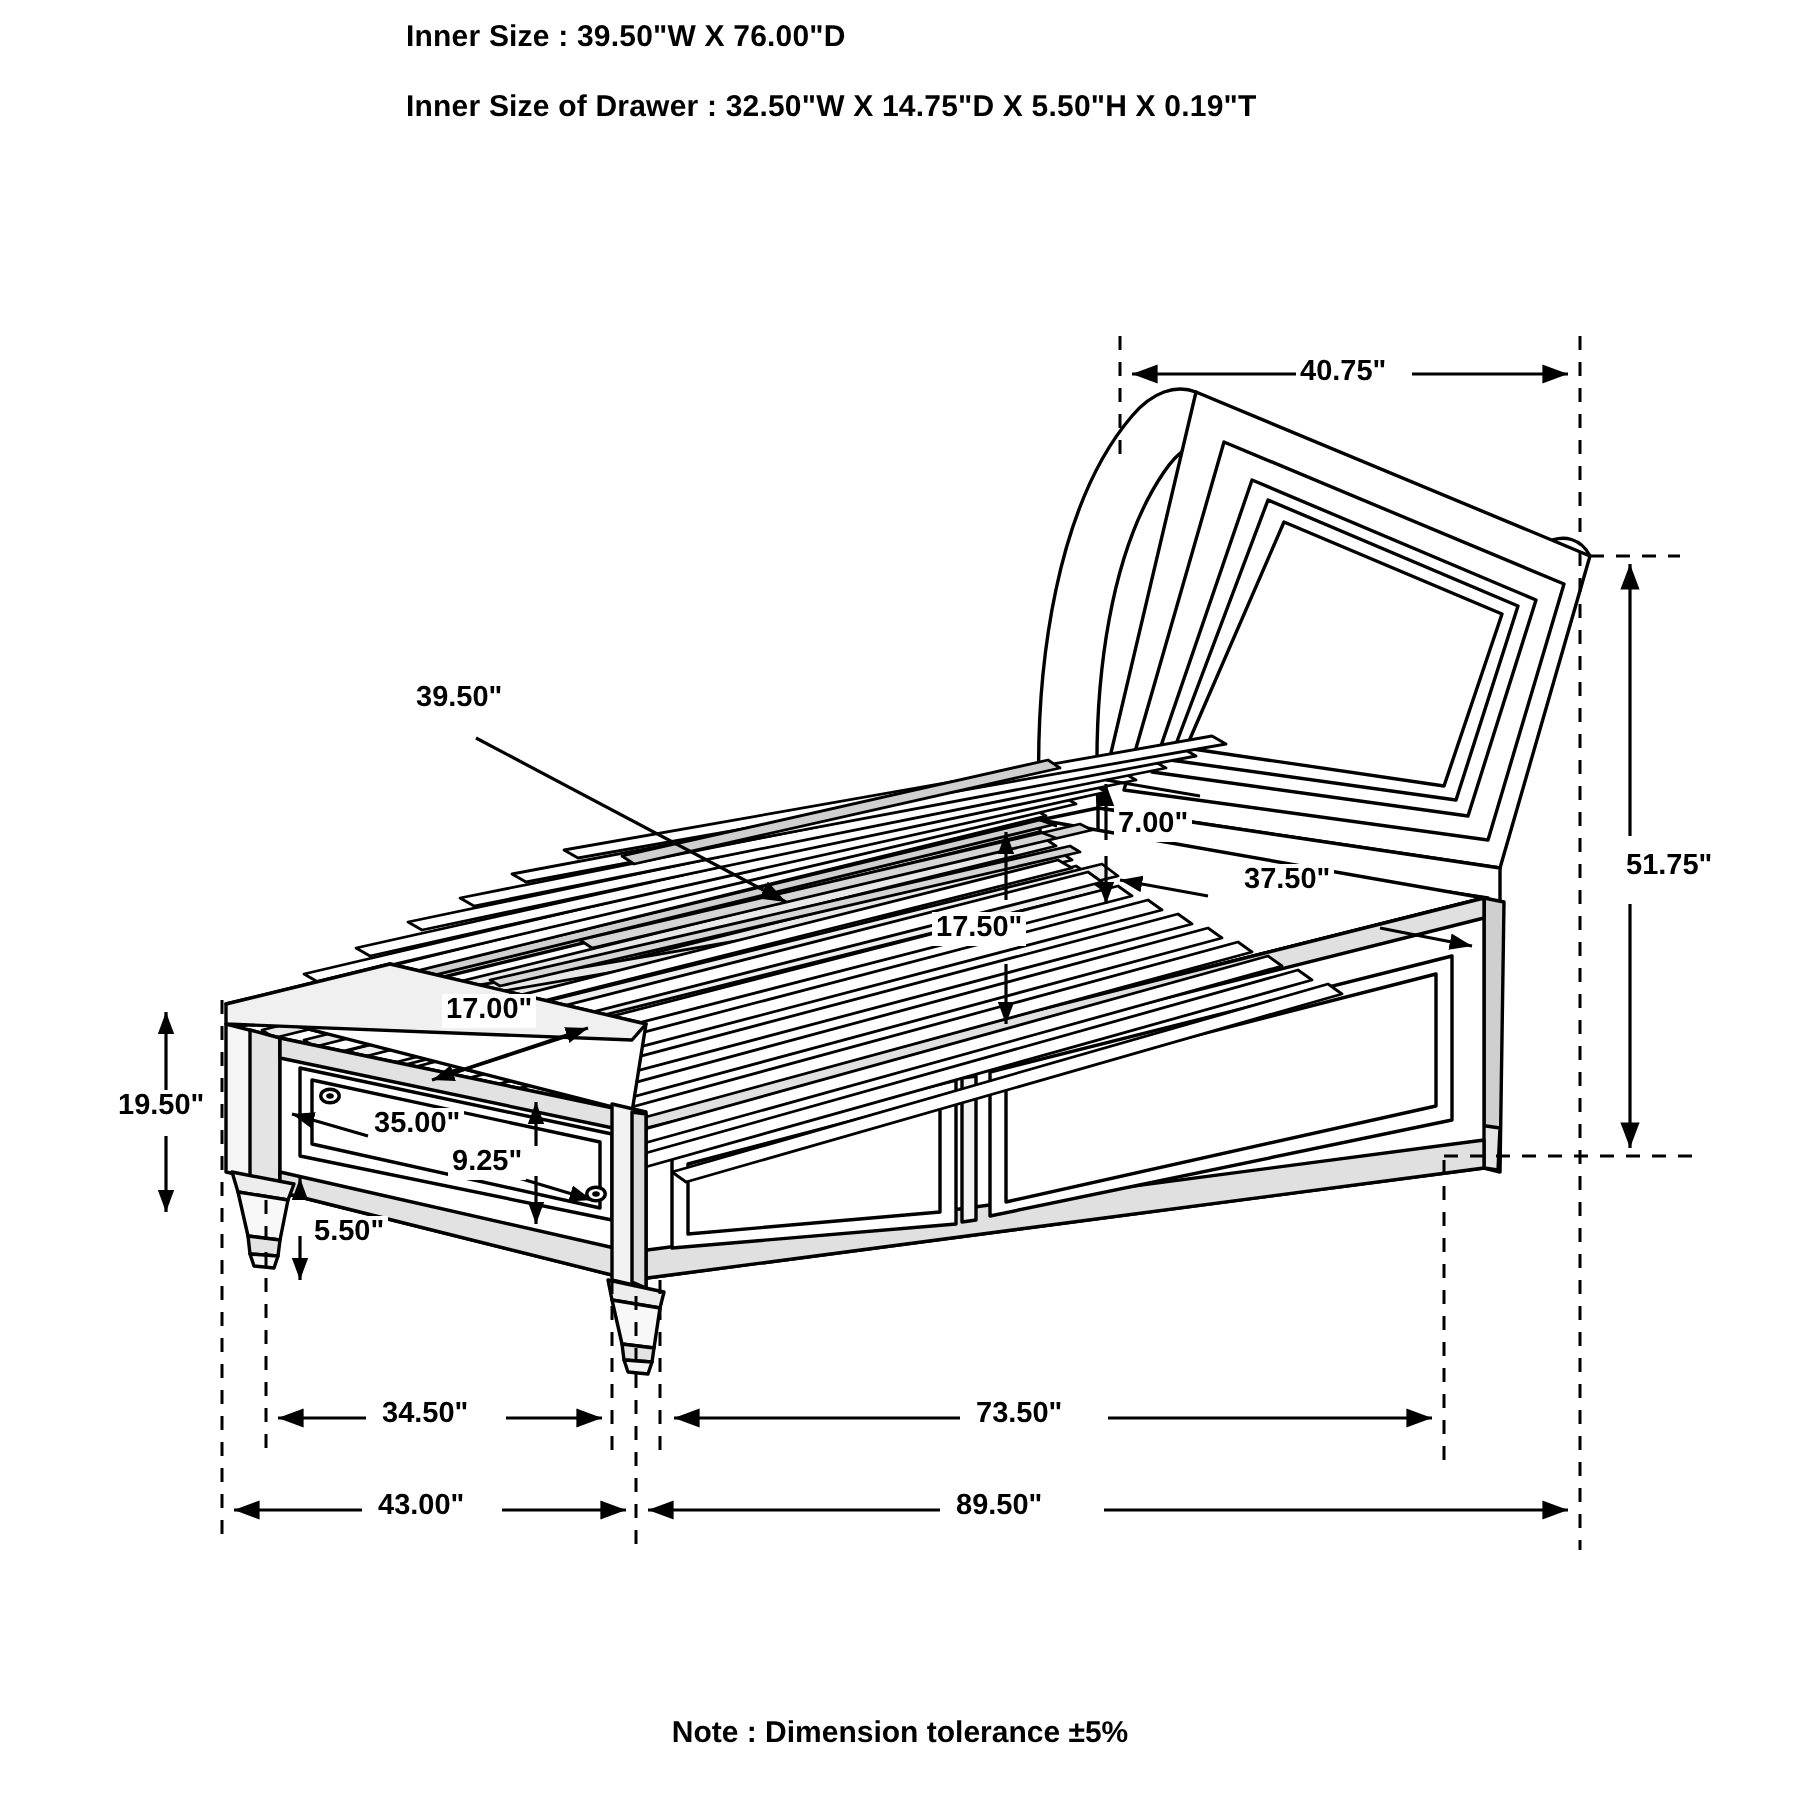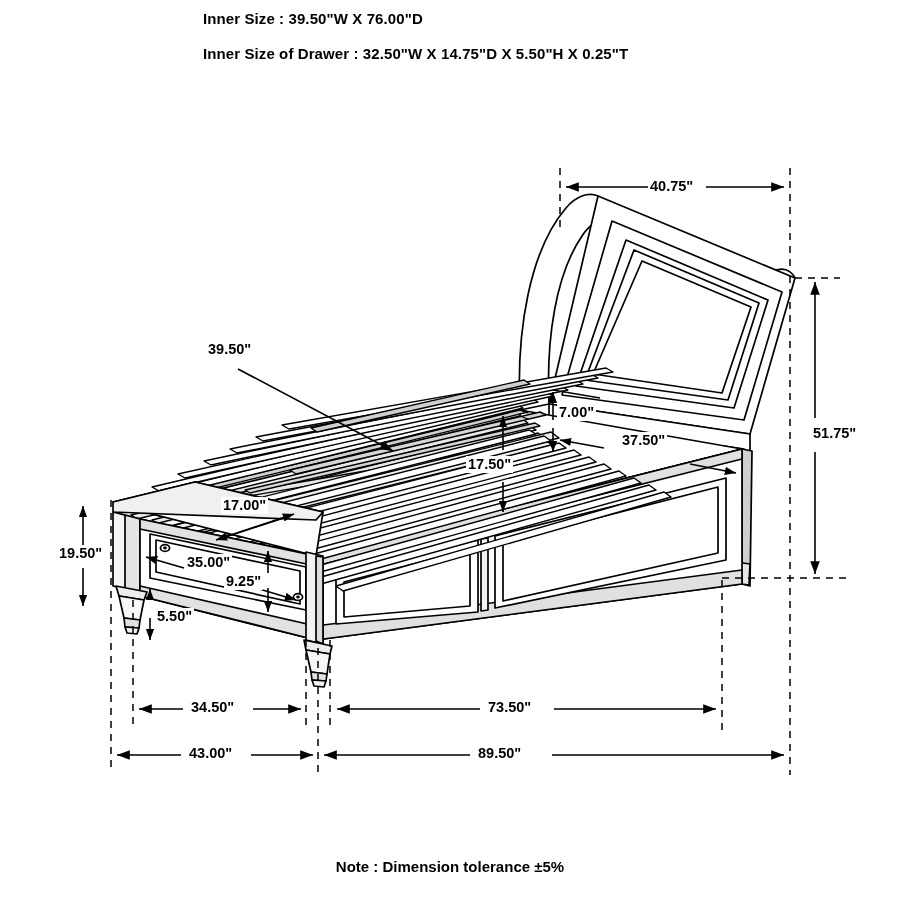--- a/index.html
+++ b/index.html
@@ -53,21 +53,21 @@
     padding: 0 2px;
     line-height: 17px;
   }
 </style>
 </head>
 <body>
 
 <div id="page">
 
   <div class="hdr" id="hdr-line1">Inner Size : 39.50"W X 76.00"D</div>
-  <div class="hdr" id="hdr-line2">Inner Size of Drawer : 32.50"W X 14.75"D X 5.50"H X 0.25"T</div>
+  <div class="hdr" id="hdr-line2">Inner Size of Drawer : 32.50"W X 14.75"D X 5.50"H X 0.19"T</div>
 
   <svg id="artboard" viewBox="0 0 900 900">
     <defs>
       <marker id="ah" markerWidth="9" markerHeight="9" refX="8" refY="3" orient="auto" markerUnits="strokeWidth">
         <path d="M0,0 L8,3 L0,6 z" fill="#000"></path>
       </marker>
       <marker id="ahs" markerWidth="8" markerHeight="8" refX="7" refY="2.6" orient="auto" markerUnits="strokeWidth">
         <path d="M0,0 L7,2.6 L0,5.2 z" fill="#000"></path>
       </marker>
     </defs>

